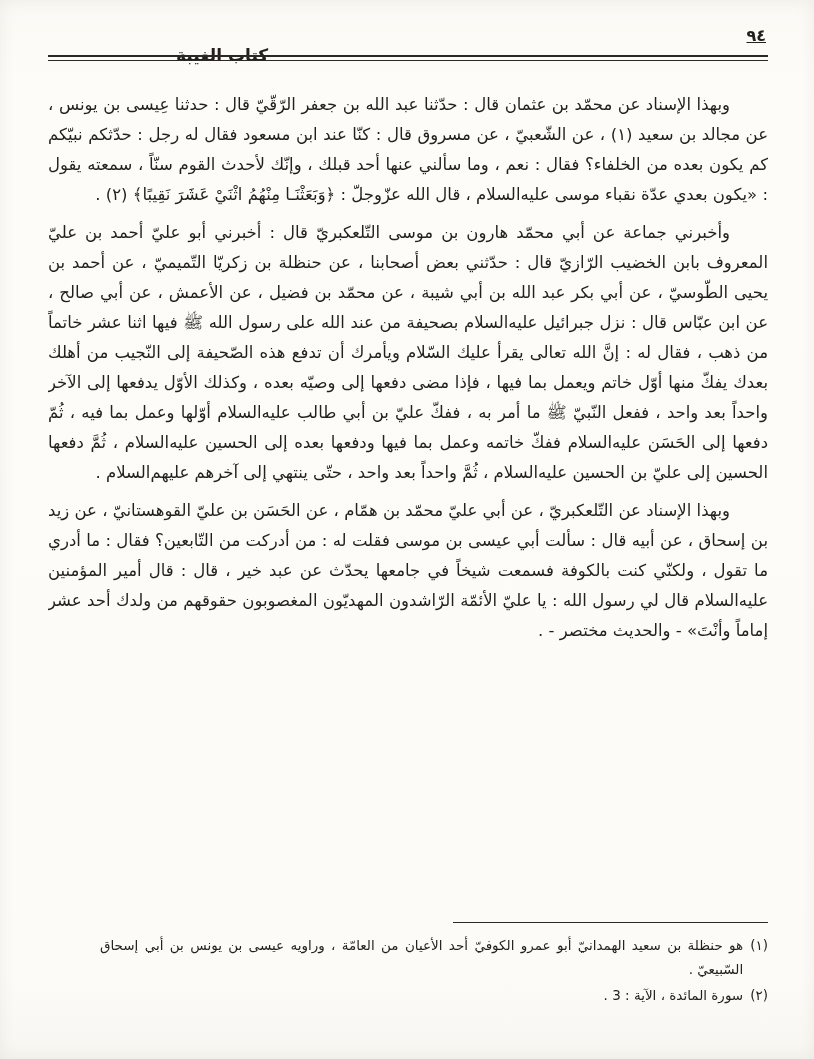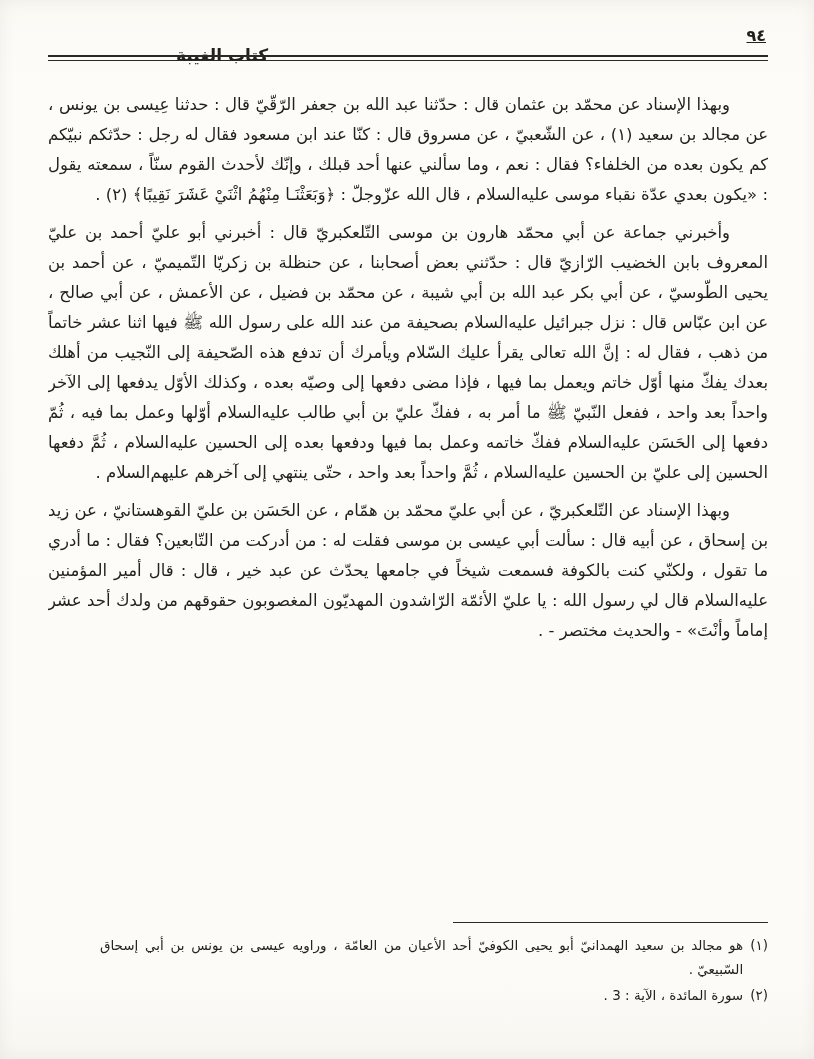--- a/index.html
+++ b/index.html
@@ -116,21 +116,21 @@
     <p>وبهذا الإسناد عن محمّد بن عثمان قال : حدّثنا عبد الله بن جعفر الرّقّيّ قال : حدثنا عِيسى بن يونس ، عن مجالد بن سعيد (١) ، عن الشّعبيّ ، عن مسروق قال : كنّا عند ابن مسعود فقال له رجل : حدّثكم نبيّكم كم يكون بعده من الخلفاء؟ فقال : نعم ، وما سألني عنها أحد قبلك ، وإنّك لأحدث القوم سنّاً ، سمعته يقول : «يكون بعدي عدّة نقباء موسى عليه‌السلام ، قال الله عزّوجلّ : ﴿وَبَعَثْنَـا مِنْهُمُ اثْنَيْ عَشَرَ نَقِيبًا﴾ (٢) .</p>
     <p>وأخبرني جماعة عن أبي محمّد هارون بن موسى التّلعكبريّ قال : أخبرني أبو عليّ أحمد بن عليّ المعروف بابن الخضيب الرّازيّ قال : حدّثني بعض أصحابنا ، عن حنظلة بن زكريّا التّميميّ ، عن أحمد بن يحيى الطّوسيّ ، عن أبي بكر عبد الله بن أبي شيبة ، عن محمّد بن فضيل ، عن الأعمش ، عن أبي صالح ، عن ابن عبّاس قال : نزل جبرائيل عليه‌السلام بصحيفة من عند الله على رسول الله ﷺ فيها اثنا عشر خاتماً من ذهب ، فقال له : إنَّ الله تعالى يقرأ عليك السّلام ويأمرك أن تدفع هذه الصّحيفة إلى النّجيب من أهلك بعدك يفكّ منها أوّل خاتم ويعمل بما فيها ، فإذا مضى دفعها إلى وصيّه بعده ، وكذلك الأوّل يدفعها إلى الآخر واحداً بعد واحد ، ففعل النّبيّ ﷺ ما أمر به ، ففكّ عليّ بن أبي طالب عليه‌السلام أوّلها وعمل بما فيه ، ثُمّ دفعها إلى الحَسَن عليه‌السلام ففكّ خاتمه وعمل بما فيها ودفعها بعده إلى الحسين عليه‌السلام ، ثُمَّ دفعها الحسين إلى عليّ بن الحسين عليه‌السلام ، ثُمَّ واحداً بعد واحد ، حتّى ينتهي إلى آخرهم عليهم‌السلام .</p>
     <p>وبهذا الإسناد عن التّلعكبريّ ، عن أبي عليّ محمّد بن همّام ، عن الحَسَن بن عليّ القوهستانيّ ، عن زيد بن إسحاق ، عن أبيه قال : سألت أبي عيسى بن موسى فقلت له : من أدركت من التّابعين؟ فقال : ما أدري ما تقول ، ولكنّي كنت بالكوفة فسمعت شيخاً في جامعها يحدّث عن عبد خير ، قال : قال أمير المؤمنين عليه‌السلام قال لي رسول الله : يا عليّ الأئمّة الرّاشدون المهديّون المغصوبون حقوقهم من ولدك أحد عشر إماماً وأنْتَ» - والحديث مختصر - .</p>
   </main>
 
   <div class="footnote-sep"></div>
 
   <section class="footnotes">
     <div class="fn-row">
       <span class="fn-marker">(١)</span>
-      <span class="fn-text">هو مجالد بن سعيد الهمدانيّ أبو يحيى الكوفيّ أحد الأعيان من العامّة ، وراويه عيسى بن يونس بن أبي إسحاق السّبيعيّ .</span>
+      <span class="fn-text">هو حنظلة بن سعيد الهمدانيّ أبو عمرو الكوفيّ أحد الأعيان من العامّة ، وراويه عيسى بن يونس بن أبي إسحاق السّبيعيّ .</span>
     </div>
     <div class="fn-row">
       <span class="fn-marker">(٢)</span>
       <span class="fn-text">سورة المائدة ، الآية : 3 .</span>
     </div>
   </section>
 
 </div>
 
 </body></html>

